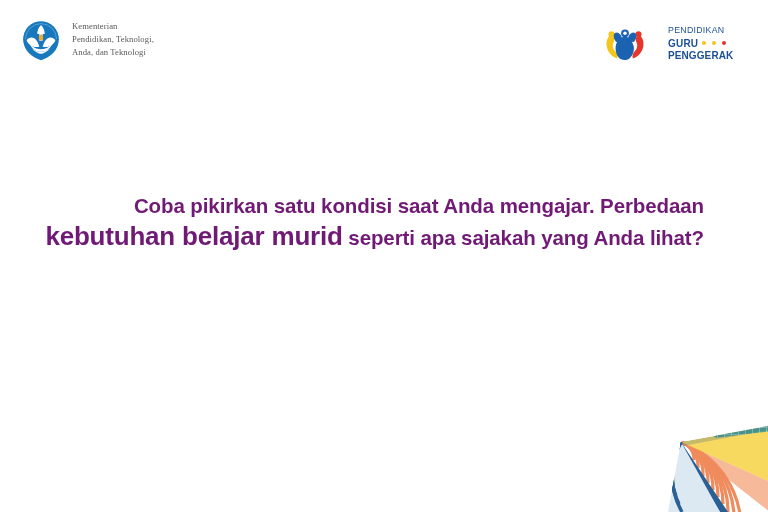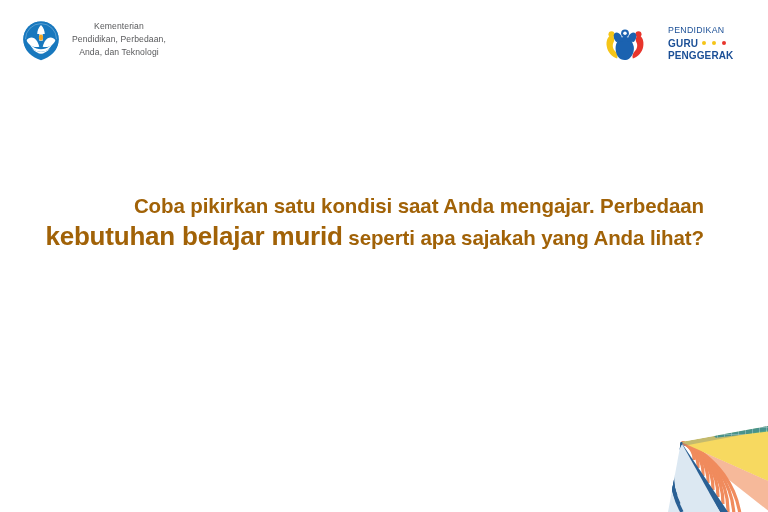--- a/index.html
+++ b/index.html
@@ -34,27 +34,26 @@
     gap: 10px;
   }
   .kemdikbud-emblem {
     width: 42px;
     height: 44px;
     flex: none;
     display: block;
   }
   .kemdikbud-text {
     margin-top: 2px;
-    font-family: Liberation Sans, sans-serif;
+    font-family: Liberation Serif, serif;
     font-size: 8.6px;
     line-height: 1.52;
     color: #58595b;
     letter-spacing: 0.1px;
     white-space: nowrap;
-    text-align: center;
   }
   .kemdikbud-text span { display: block; }
 
   
   .pgp-lockup {
     position: absolute;
     right: 18px;
     top: 22px;
     display: flex;
     align-items: center;
@@ -72,21 +71,21 @@
     height: 40px;
   }
 
   
   .slide-body {
     position: absolute;
     left: 0;
     top: 190px;
     width: 704px;
     text-align: right;
-    color: #a16207;
+    color: #701a75;
     font-family: "Liberation Sans", sans-serif;
     font-weight: bold;
   }
   .para {
     font-size: 20.5px;
     line-height: 31px;
     letter-spacing: -0.1px;
   }
   .para .emph {
     font-size: 26px;
@@ -129,21 +128,21 @@
       <path d="M84 52 C80 46 72 44 66 48 C60 52 56 60 54 68 C62 70 72 68 78 62 C82 58 84 55 84 52 Z" fill="#ffffff"></path>
 
       <path d="M28 72 C36 80 44 84 50 85 C56 84 64 80 72 72 C64 78 56 80 50 80 C44 80 36 78 28 72 Z" fill="#ffffff"></path>
       <path d="M24 62 C24 62 34 74 50 74 C66 74 76 62 76 62 C76 62 70 80 50 80 C30 80 24 62 24 62 Z" fill="#ffffff"></path>
 
       <path d="M50 13 A37 37 0 0 1 87 50" fill="none" stroke="#ffffff" stroke-width="1.2" opacity="0.55"></path>
       <path d="M50 13 A37 37 0 0 0 13 50" fill="none" stroke="#ffffff" stroke-width="1.2" opacity="0.55"></path>
     </svg>
     <div class="kemdikbud-text">
       <span>Kementerian</span>
-      <span>Pendidikan, Perbedaan,</span>
+      <span>Pendidikan, Teknologi,</span>
       <span>Anda, dan Teknologi</span>
     </div>
   </div>
 
   <div class="pgp-lockup">
     <svg class="pgp-mark" viewBox="0 0 100 92">
 
       <path d="M18 30 C10 34 6 44 8 56 C10 70 20 80 32 84 C34 78 32 72 28 68 C22 62 20 54 24 46 C26 42 26 36 22 32 Z" fill="#f5c518"></path>
       <circle cx="19" cy="28" r="7" fill="#f5c518"></circle>
 

